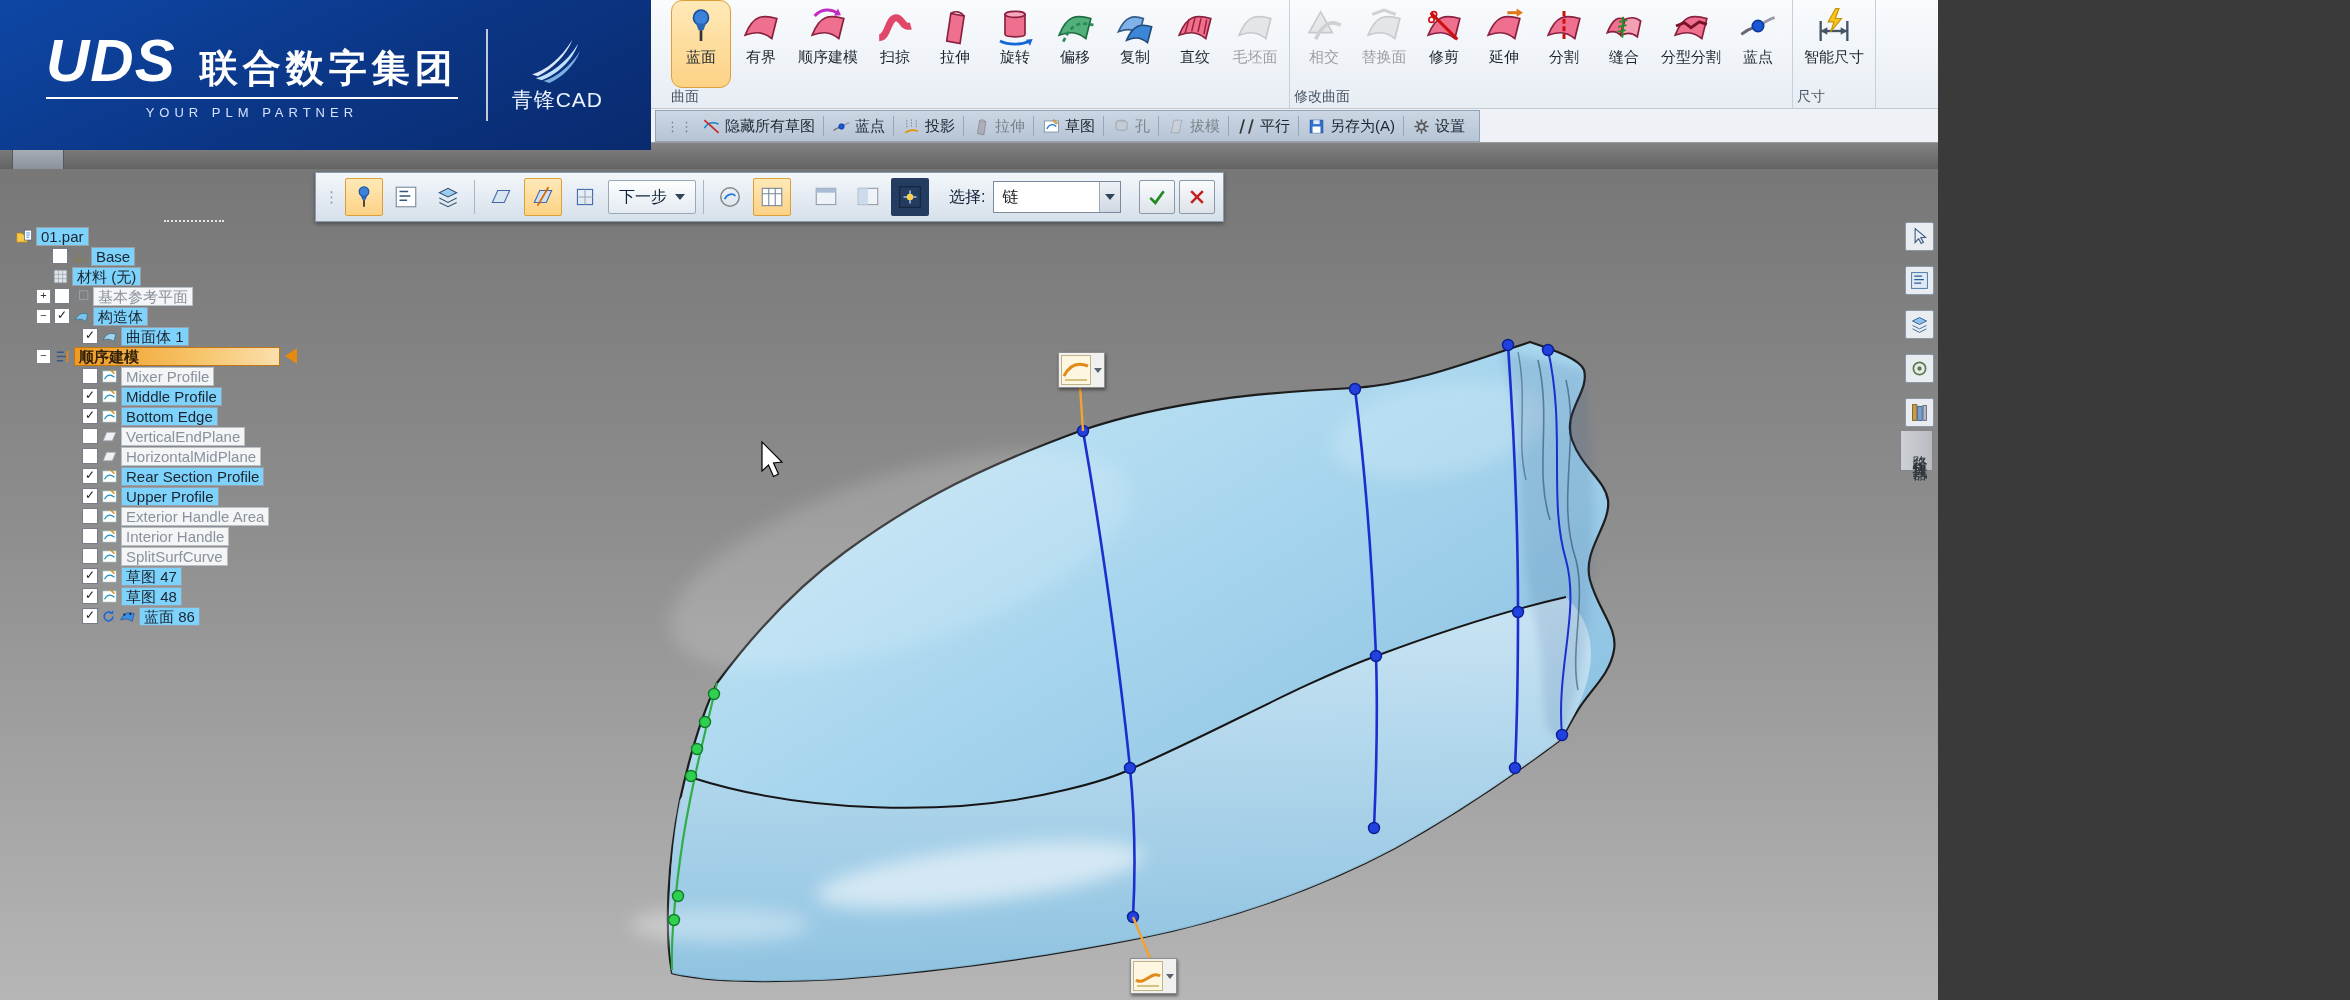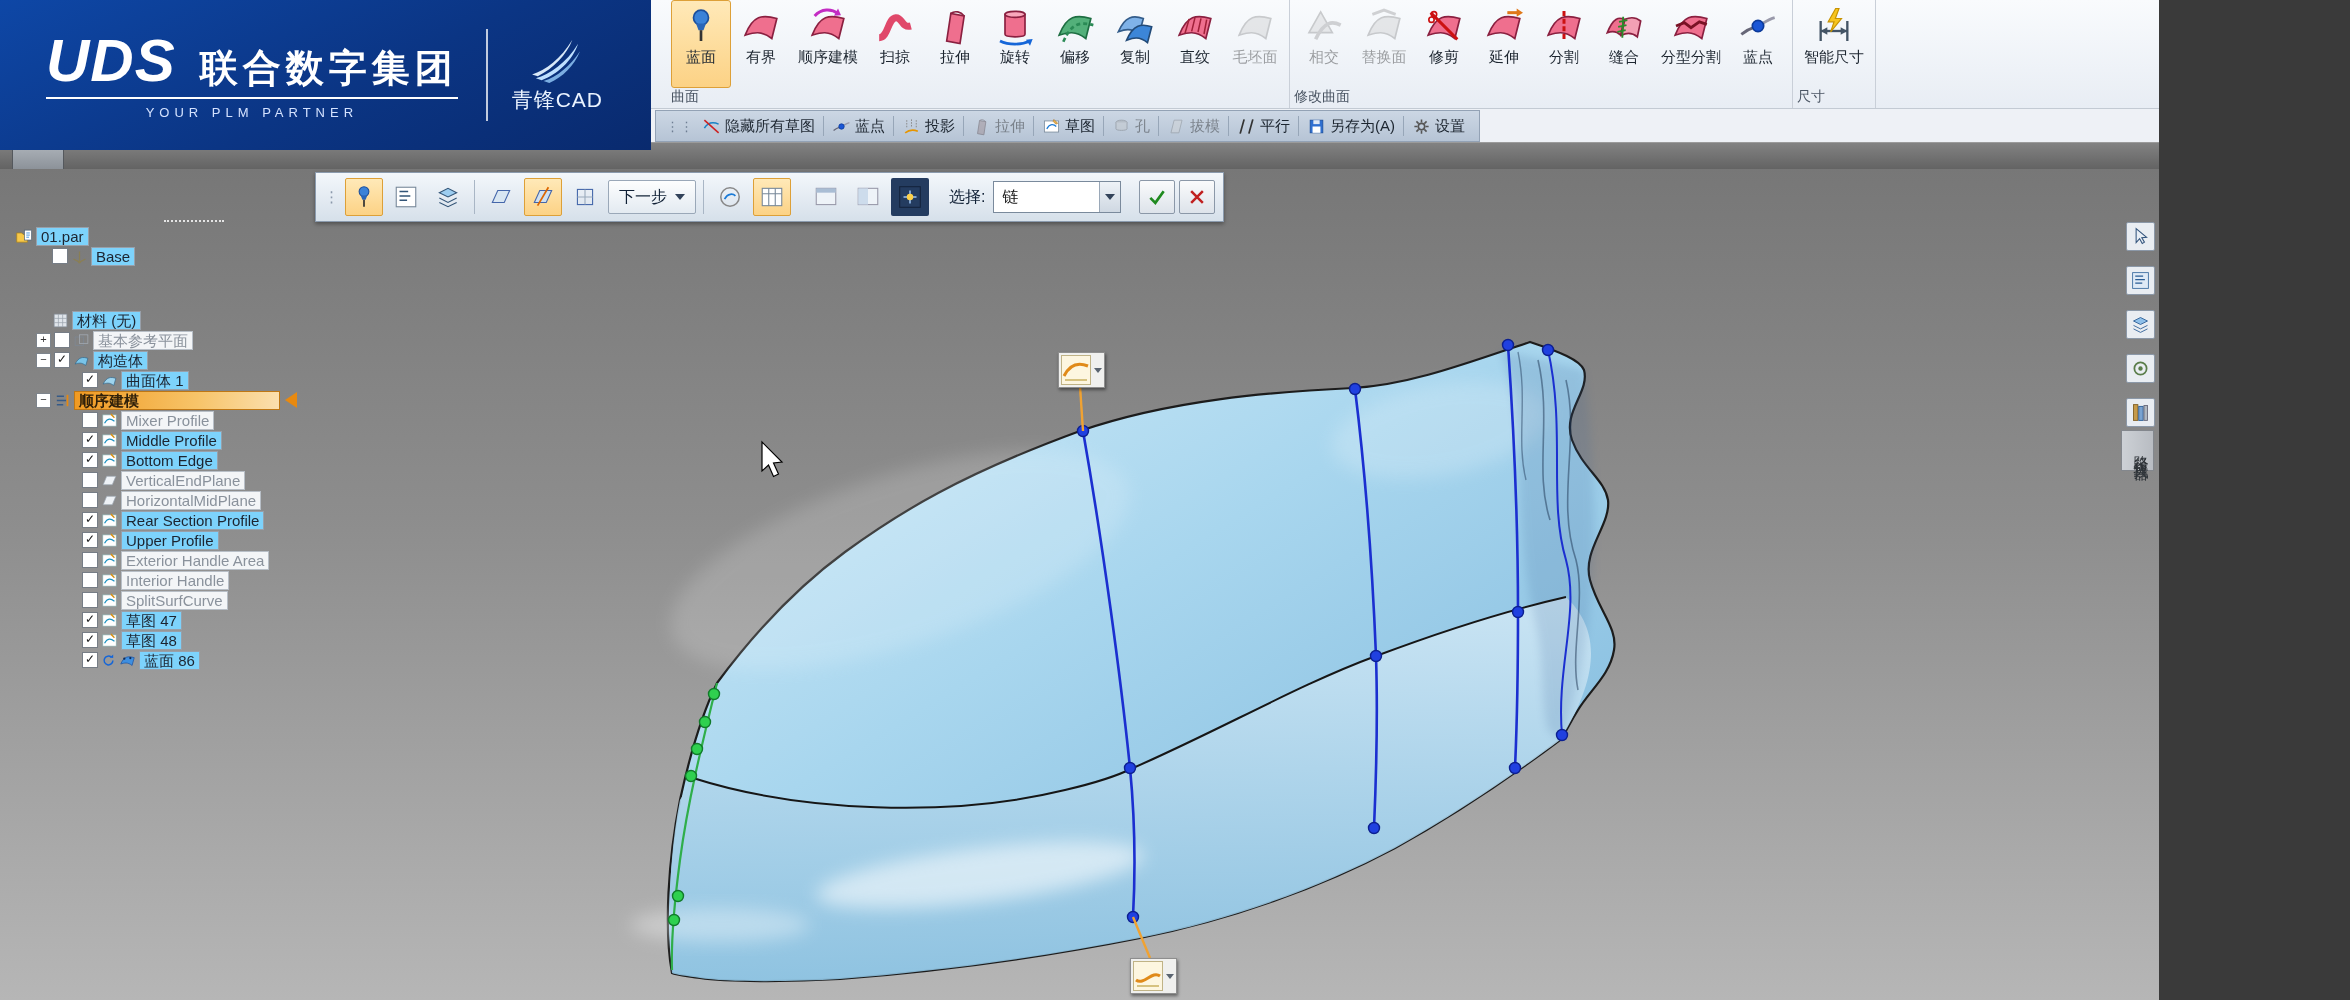--- a/index.html
+++ b/index.html
@@ -1,16 +1,16 @@
 <!DOCTYPE html>
 <html><head>
 <meta charset="utf-8">
 <style>
   html,body{margin:0;padding:0;overflow:hidden;background:#3a3a3a;}
-  #app{position:relative;width:2159px;height:1000px;overflow:hidden;
+  #app{position:relative;width:1938px;height:1000px;overflow:hidden;
        font-family:"Liberation Sans",sans-serif;-webkit-font-smoothing:antialiased;}
 
   
   .banner{position:absolute;left:0;top:0;width:651px;height:150px;z-index:6;
           background:linear-gradient(155deg,#0e47a6 0%,#0b3584 55%,#092a6e 100%);
           display:flex;align-items:center;color:#fff;}
   .b-left{margin-left:46px;display:flex;flex-direction:column;}
   .b-row{display:flex;align-items:baseline;}
   .uds{font-size:60px;font-weight:bold;font-style:italic;letter-spacing:1px;line-height:1;}
   .company{font-size:38px;font-weight:bold;letter-spacing:5px;margin-left:24px;line-height:1;}
@@ -23,21 +23,21 @@
 
   
   .ribbon{position:absolute;left:651px;top:0;width:1699px;height:142px;z-index:5;
           background:#eef1f6;border-bottom:1px solid #aab2bd;}
   .rb-groups{display:flex;height:108px;align-items:stretch;padding-left:16px;
              background:linear-gradient(#f9fbfd,#e8edf4);border-bottom:1px solid #c3cad3;}
   .rb-group{display:flex;flex-direction:column;border-right:1px solid #c9cfd8;padding:0 4px;}
   .rb-items{flex:1;display:flex;align-items:stretch;}
   .rb-glabel{height:20px;font-size:14px;color:#4a5563;}
   .rb-item{display:flex;flex-direction:column;align-items:center;padding:5px 6px 0;min-width:46px;
-           border:1px solid transparent;border-radius:3px;}
+           border:1px solid transparent;border-radius:11px;}
   .rb-icon{width:40px;height:40px;}
   .rb-icon svg,.ic svg{width:100%;height:100%;display:block;}
   .rb-label{font-size:15px;color:#1d2630;margin-top:2px;white-space:nowrap;}
   .rb-item.active{background:linear-gradient(#ffe9b8,#fcd285);border-color:#dda038;}
   .rb-item.disabled{opacity:.42;filter:grayscale(85%);}
 
   
   .quickbar{position:absolute;left:655px;top:110px;height:30px;z-index:5;
             display:flex;align-items:center;gap:4px;padding:0 10px;
             background:linear-gradient(#ccd7e4,#b6c4d5);border:1px solid #93a2b5;}
@@ -706,21 +706,21 @@
         </div>
         <div class="pf-row" style="padding-left: 22px;">
           <span class="pf-spc"></span>
           <span class="pf-check"></span>
           <span class="pf-icon"><svg viewBox="0 0 24 24">
               <path d="M12 20 L12 5 M12 20 L3.5 15.5 M12 20 L20.5 15.5" stroke="#8a7f55" stroke-width="1.8" fill="none"></path>
               <circle cx="12" cy="20" r="1.8" fill="#8a7f55"></circle>
             </svg></span>
           <span class="pf-label">Base</span>
         </div>
-        <div class="pf-row" style="padding-left: 22px; margin-top: 44px;">
+        <div class="pf-row" style="padding-left: 22px;">
           <span class="pf-spc"></span>
           <span class="pf-icon"><svg viewBox="0 0 24 24">
               <rect x="3" y="3" width="18" height="18" fill="#e0e5eb" stroke="#88909b"></rect>
               <path d="M3 9h18 M3 15h18 M9 3v18 M15 3v18" stroke="#9aa3ad" stroke-width="1" fill="none"></path>
             </svg></span>
           <span class="pf-label">材料 (无)</span>
         </div>
         <div class="pf-row" style="padding-left: 22px;">
           <span class="pf-exp">+</span>
           <span class="pf-check"></span>

